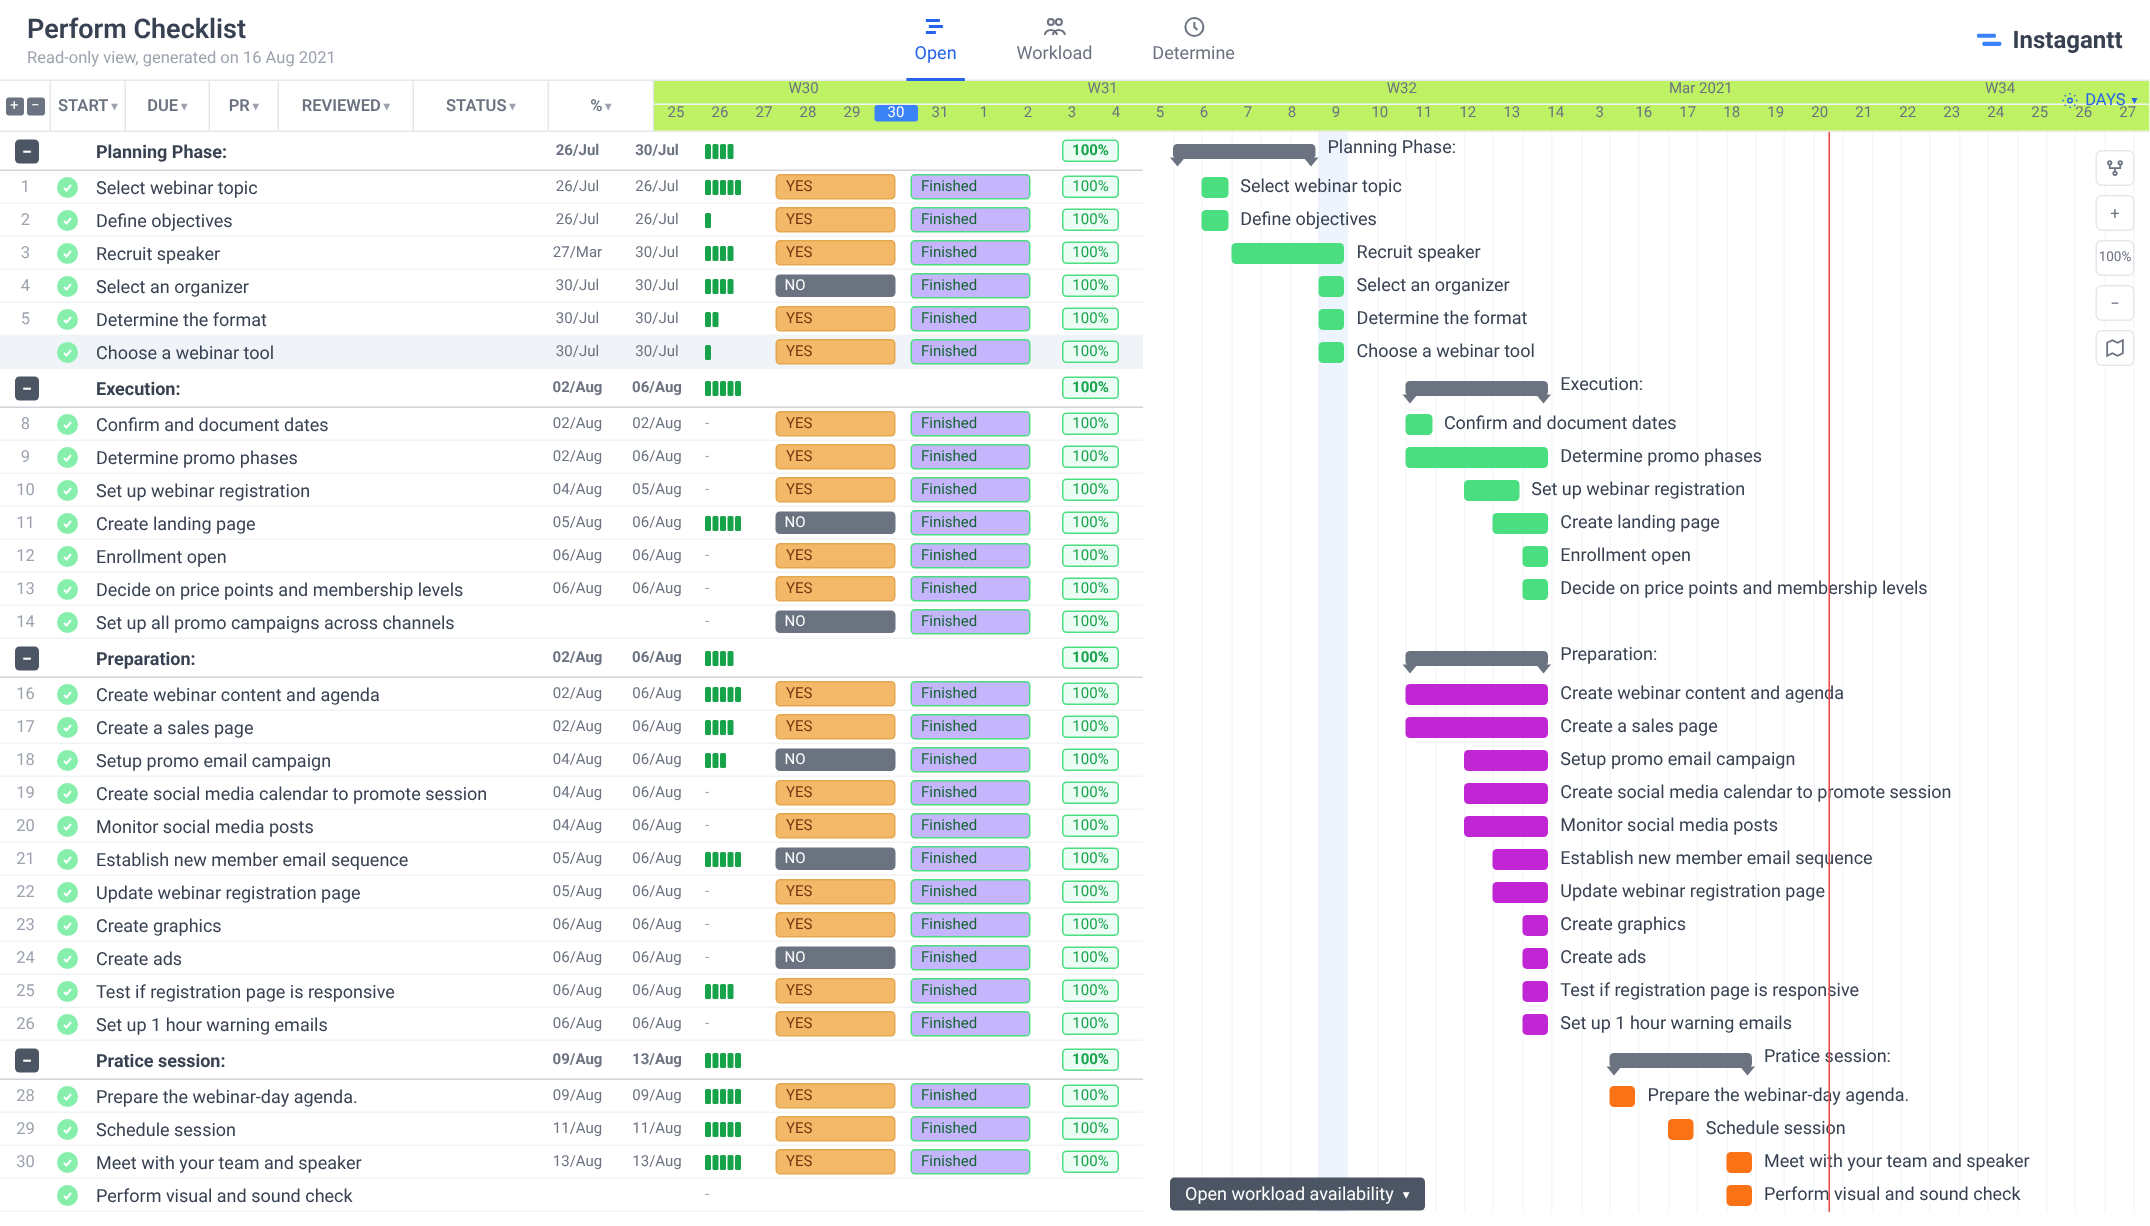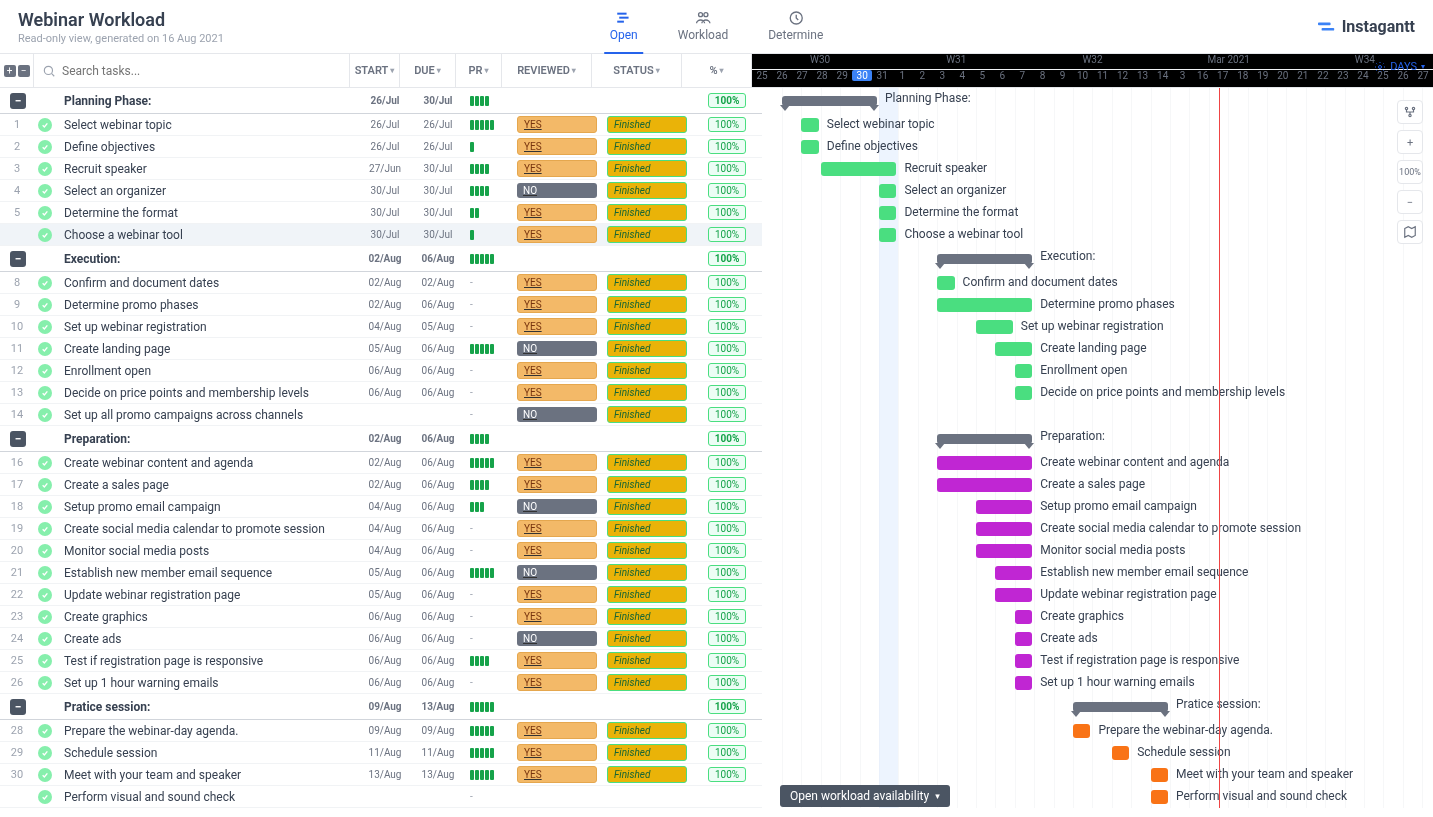--- a/index.html
+++ b/index.html
@@ -21,21 +21,21 @@
 .search-box svg { width: 14px; height: 14px; color: #9ca3af; margin-right: 6px; }
 .search-box input { border: none; outline: none; font-size: 12px; flex: 1; color:#374151; }
 .col-h { display: flex; align-items: center; justify-content: center; font-size: 11px; color: #6b7280; font-weight: 600; border-right: 1px solid #e5e7eb; position:relative; }
 .col-h .sort { font-size:8px; margin-left:2px; color:#9ca3af; }
 .col-start { width: 50px; }
 .col-due { width: 56px; }
 .col-pr { width: 46px; }
 .col-rev { width: 90px; }
 .col-status { width: 90px; }
 .col-pct { width: 70px; }
-.timeline-head { flex: 1; position: relative; background:#000000; }
+.timeline-head { flex: 1; position: relative; background:#bef264; }
 .month-row { height: 16px; display:flex; border-bottom:1px solid #f1f3f5; font-size:10px; color:#6b7280; }
 .wk { flex:1; text-align:center; position:relative; }
 .wk .mlabel { position:absolute; top:0; left:0; right:0; text-align:center; }
 .day-row { height: 18px; display:flex; }
 .day { flex:1; text-align:center; font-size:10px; color:#6b7280; position:relative;}
 .day.sel { background:#3b82f6; color:#fff; border-radius:2px; }
 .days-btn { position:absolute; right:8px; top:6px; font-size:11px; color:#2563eb; display:flex; align-items:center; gap:4px; }
 .main { display: flex; height: calc(817px - 54px - 34px); }
 .grid-wrap { width: 762px; overflow-y: auto; }
 .row { display: flex; align-items: center; height: 22px; border-bottom: 1px solid #f1f3f5; font-size: 12px; }
@@ -46,27 +46,27 @@
 .c-chk { width: 22px; display: flex; align-items: center; justify-content: center; }
 .c-chk .ok { width:14px; height:14px; border-radius:50%; background:#86efac; display:flex; align-items:center; justify-content:center; }
 .c-chk .ok svg{width:8px;height:8px;color:#fff;}
 .c-collapse { width:16px; height:16px; background:#4b5563; color:#fff; border-radius:3px; display:flex; align-items:center; justify-content:center; font-size:12px; margin-left:10px;}
 .task-name { flex:1; padding-left: 8px; color:#374151; white-space:nowrap; overflow:hidden; text-overflow:ellipsis;}
 .row.group .c-num{width:34px;}
 .c-start, .c-due { width:50px; text-align:center; font-size:10px; color:#6b7280; }
 .c-due{width:56px;}
 .c-pr { width:46px; display:flex; align-items:center; justify-content:flex-start; padding-left:4px; gap:1px;}
 .pr-b { width:4px; height:10px; background:#16a34a; border-radius:1px; }
-.c-rev { width:90px; display:flex; align-items:center; justify-content:center;text-decoration:underline;}
+.c-rev { width:90px; display:flex; align-items:center; justify-content:center;}
 .pill { border-radius:3px; font-size:10px; padding:2px 0; width:80px; text-align:left; padding-left:6px; }
 .pill.yes { background:#fbbf6a; color:#7c4a03; background: #f3b968; border:1px solid #e5a74e;}
 .pill.yes{ background:#f3b968; color:#78350f;}
 .pill.no { background:#6b7280; color:#fff; }
 .c-status{ width:90px; display:flex; align-items:center; justify-content:center;}
-.pill.fin{ background:#eab308; color:#166534; width:80px; border:1px solid #4ade80;font-style:italic;}
+.pill.fin{ background:#c4b5fd; color:#166534; width:80px; border:1px solid #4ade80;}
 .c-pct { width:70px; display:flex; align-items:center; justify-content:center;}
 .pct { border:1px solid #4ade80; background:#ecfdf5; color:#16a34a; font-size:10px; padding:1px 6px; border-radius:3px;}
 .gantt { flex:1; position:relative; overflow:auto; background:#fff;}
 .gantt-inner{ position:relative; width: 660px; }
 .g-row{ height:22px; position:relative; display:flex; align-items:center;}
 .g-row.group{height:26px;}
 .bar { position:absolute; height:14px; border-radius:3px; top:4px; }
 .bar.green{ background:#4ade80; }
 .bar.pink{ background:#c026d3; }
 .bar.orange{ background:#f97316; }
@@ -82,21 +82,21 @@
 .fc-btn{ width:26px; height:24px; border:1px solid #e5e7eb; border-radius:4px; background:#fff; display:flex; align-items:center; justify-content:center; font-size:11px; color:#6b7280;}
 .footer-pill{ position:absolute; bottom:10px; left:780px; background:#4b5563; color:#fff; font-size:12px; padding:4px 10px; border-radius:3px; display:flex; align-items:center; gap:6px;}
 .gridlines{position:absolute; top:0; bottom:0; left:0; right:0; pointer-events:none;}
 .gridlines .gl{position:absolute; top:0; bottom:0; width:1px; background:#f6f7f8;}
 </style>
 </head>
 <body>
 
 <div class="header">
   <div class="title-block">
-    <div class="title">Webinar Workload</div>
+    <div class="title">Perform Checklist</div>
     <div class="subtitle">Read-only view, generated on 16 Aug 2021</div>
   </div>
   <div class="tabs" id="tabs">
       <div class="tab active">
         <svg viewBox="0 0 24 24">
           <rect x="3" y="4" width="14" height="3" fill="currentColor"></rect>
           <rect x="6" y="10" width="14" height="3" fill="currentColor"></rect>
           <rect x="3" y="16" width="10" height="3" fill="currentColor"></rect>
         </svg>
         <span>Open</span>
@@ -123,27 +123,20 @@
         <rect x="4" y="8" width="14" height="3" rx="1" fill="#3b82f6"></rect>
       </svg>
     <span>Instagantt</span>
   </div>
 </div>
 
 <div class="toolbar">
   <div class="tb-left">
     <div class="sq">+</div>
       <div class="sq">−</div>
-  </div>
-  <div class="search-box">
-    <svg viewBox="0 0 24 24" fill="none" stroke="currentColor" stroke-width="2">
-        <circle cx="11" cy="11" r="7"></circle>
-        <line x1="21" y1="21" x2="16.65" y2="16.65"></line>
-      </svg>
-    <input placeholder="Search tasks..." style="">
   </div>
   <div class="col-h col-start">
       <span>START</span>
       <span class="sort">▾</span>
     </div>
   <div class="col-h col-due">
       <span>DUE</span>
       <span class="sort">▾</span>
     </div>
   <div class="col-h col-pr">
@@ -310,21 +303,21 @@
       <div class="row">
         <div class="c-num">3</div>
         <div class="c-chk">
           <div class="ok">
             <svg viewBox="0 0 24 24" fill="none" stroke="white" stroke-width="4">
               <polyline points="5 13 10 18 19 7"></polyline>
             </svg>
           </div>
         </div>
         <div class="task-name">Recruit speaker</div>
-        <div class="c-start">27/Jun</div>
+        <div class="c-start">27/Mar</div>
         <div class="c-due">30/Jul</div>
         <div class="c-pr">
           <div class="pr-b"></div>
           <div class="pr-b"></div>
           <div class="pr-b"></div>
           <div class="pr-b"></div>
         </div>
         <div class="c-rev">
           <div class="pill yes">YES</div>
         </div>

